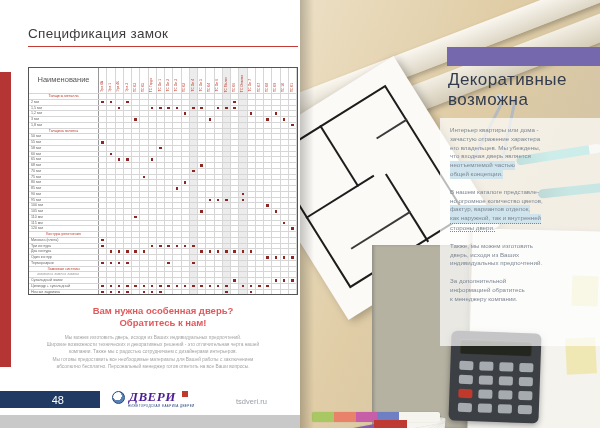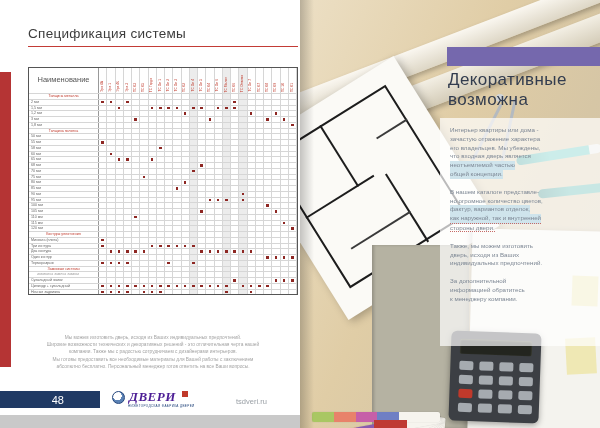--- a/index.html
+++ b/index.html
@@ -93,21 +93,21 @@
   .calc .btn.red{background:#c0392b;}
   .sticky1{position:absolute;left:272px;top:276px;width:26px;height:30px;background:#ece4a9;transform:rotate(2deg);}
   .sticky2{position:absolute;left:266px;top:338px;width:30px;height:36px;background:#efe8b4;transform:rotate(-3deg);}
   .red-sliver{position:absolute;left:74px;top:420px;width:33px;height:8px;background:#bf3a33;}
 </style>
 </head>
 <body>
 
 <div class="page">
 
-  <div class="title">Спецификация системы</div>
+  <div class="title">Спецификация замок</div>
   <div class="title-rule"></div>
   <div class="accent-bar"></div>
 
   <div class="tbl" id="spec-table">
       <div class="trow header">
         <div class="tlabel name-header">Наименование</div>
         <div class="hcell">
           <span>Эра 4А</span>
         </div>
         <div class="hcell">
@@ -1334,20 +1334,24 @@
           <div class="dot"></div>
         </div>
         <div class="tcell"></div>
         <div class="tcell"></div>
         <div class="tcell"></div>
         <div class="tcell"></div>
         <div class="tcell"></div>
       </div>
     </div>
 
+  <div class="cta">
+    <span class="ln">Вам нужна особенная дверь?</span><br>
+    <span class="ln">Обратитесь к нам!</span>
+  </div>
 
   <div class="left-par" id="left-par">
       <div>Мы можем изготовить дверь, исходя из Ваших индивидуальных предпочтений.</div>
       <div>Широкие возможности технических и декоративных решений - это отличительная черта нашей</div>
       <div>компании. Также мы с радостью сотрудничаем с дизайнерами интерьеров.</div>
       <div>Мы готовы предоставить все необходимые материалы для Вашей работы с заключением</div>
       <div>абсолютно бесплатно. Персональный менеджер готов ответить на все Ваши вопросы.</div>
     </div>
 
   <div class="pagenum-box">

